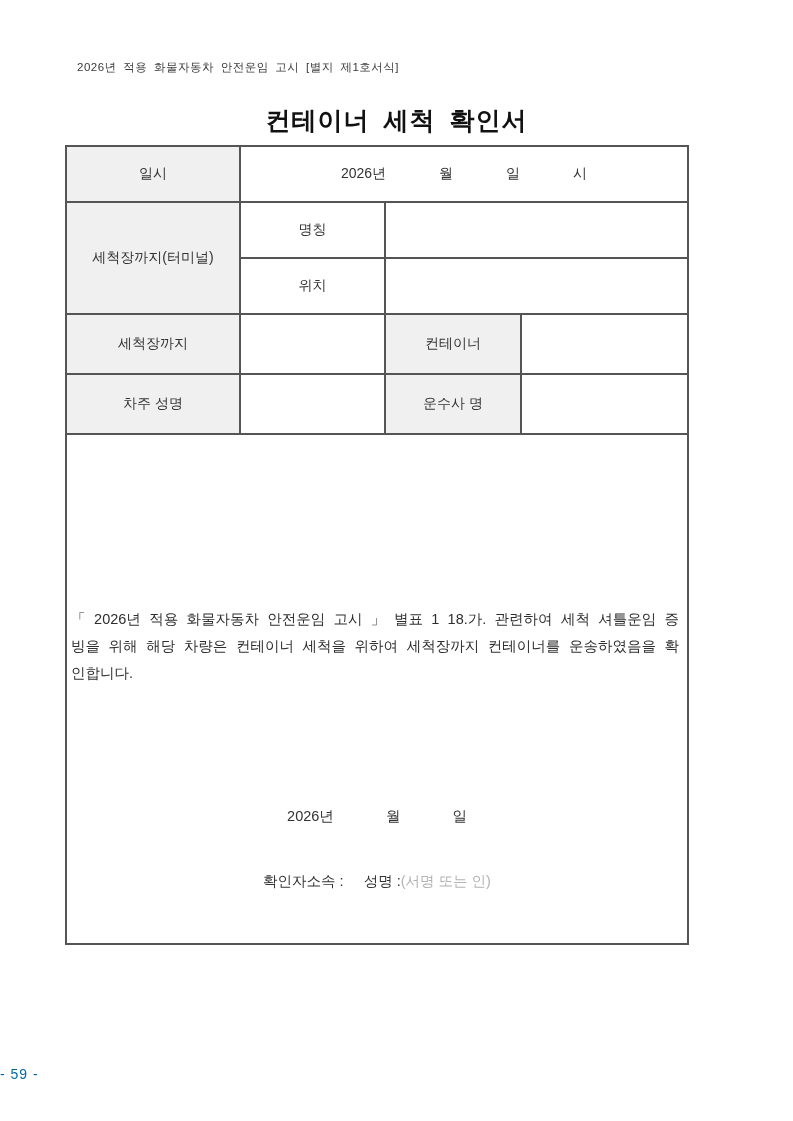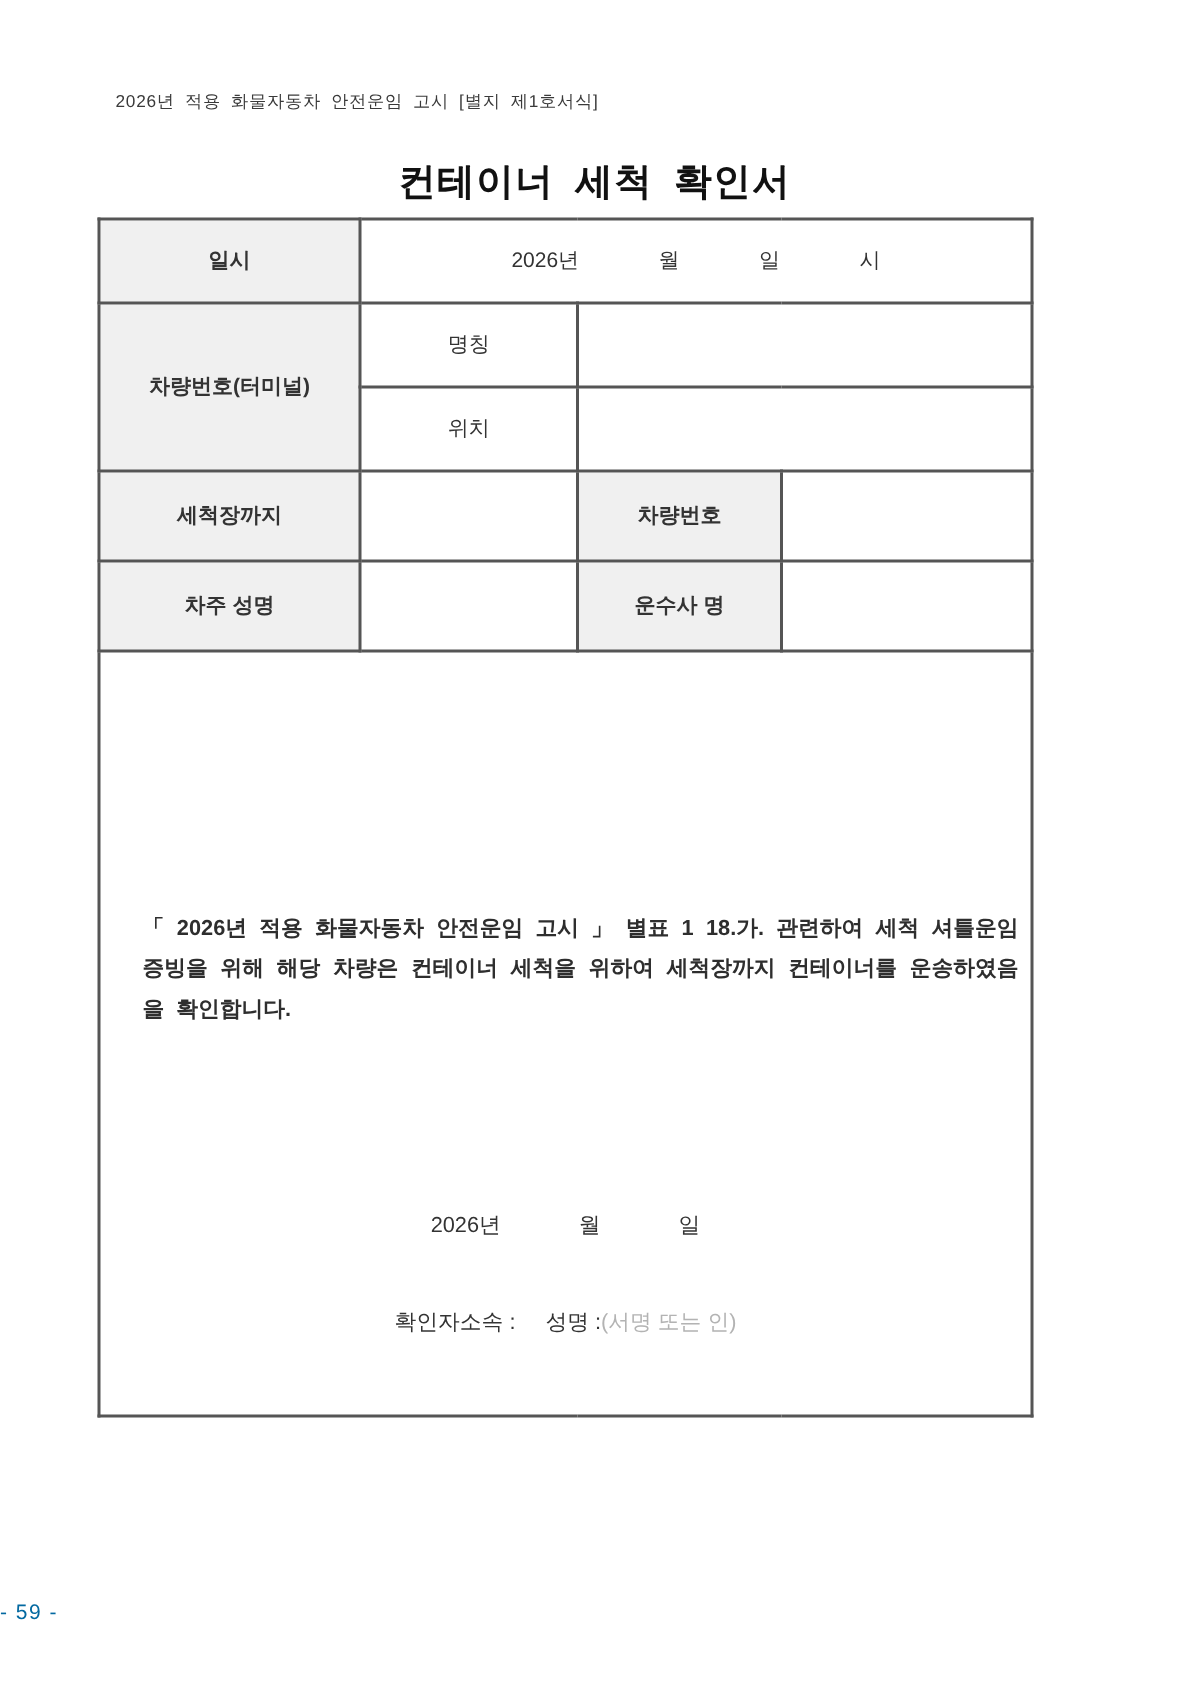--- a/index.html
+++ b/index.html
@@ -54,44 +54,43 @@
     border: 2px solid var(--outer-border-col);
     font-size: 14px;
     color: var(--text-col);
   }
   table.form-table td {
     border: 2px solid var(--border-col);
     text-align: center;
     vertical-align: middle;
     overflow: hidden;
   }
-  td.label-cell { background: var(--label-bg); font-weight: bold; }
+  td.label-cell { background: var(--label-bg); }
   td.value-cell { background: #ffffff; }
   tr.r-sm  { height: 56px; }
   tr.r-md  { height: 60px; }
   tr.r-big { height: 510px; }
   .dt-flex {
     display: flex;
     justify-content: center;
     align-items: center;
     column-gap: 53px;
   }
   td.statement-cell {
     vertical-align: top;
     text-align: left;
     background: #ffffff;
   }
   .statement {
-    margin: 118px 8px 0 28px;
+    margin: 118px 8px 0 4px;
     font-size: 14.5px;
     line-height: 27px;
     text-align: justify;
     word-spacing: 4px;
     color: #2e2e2e;
-    font-weight: bold;
   }
   .confirm-date {
     margin-top: 120px;
     display: flex;
     justify-content: center;
     column-gap: 52px;
     font-size: 14.5px;
   }
   .sign-line {
     margin-top: 46px;
@@ -135,32 +134,32 @@
         <td class="value-cell" colspan="3">
           <div class="dt-flex">
             <span>2026년</span>
             <span>월</span>
             <span>일</span>
             <span>시</span>
           </div>
         </td>
       </tr>
       <tr class="r-sm">
-        <td class="label-cell" rowspan="2">차량번호(터미널)</td>
+        <td class="label-cell" rowspan="2">세척장까지(터미널)</td>
         <td class="value-cell">명칭</td>
         <td class="value-cell" colspan="2"></td>
       </tr>
       <tr class="r-sm">
         <td class="value-cell">위치</td>
         <td class="value-cell" colspan="2"></td>
       </tr>
       <tr class="r-md">
         <td class="label-cell">세척장까지</td>
         <td class="value-cell"></td>
-        <td class="label-cell">차량번호</td>
+        <td class="label-cell">컨테이너</td>
         <td class="value-cell"></td>
       </tr>
       <tr class="r-md">
         <td class="label-cell">차주 성명</td>
         <td class="value-cell"></td>
         <td class="label-cell">운수사 명</td>
         <td class="value-cell"></td>
       </tr>
       <tr class="r-big">
         <td class="statement-cell" colspan="4">

